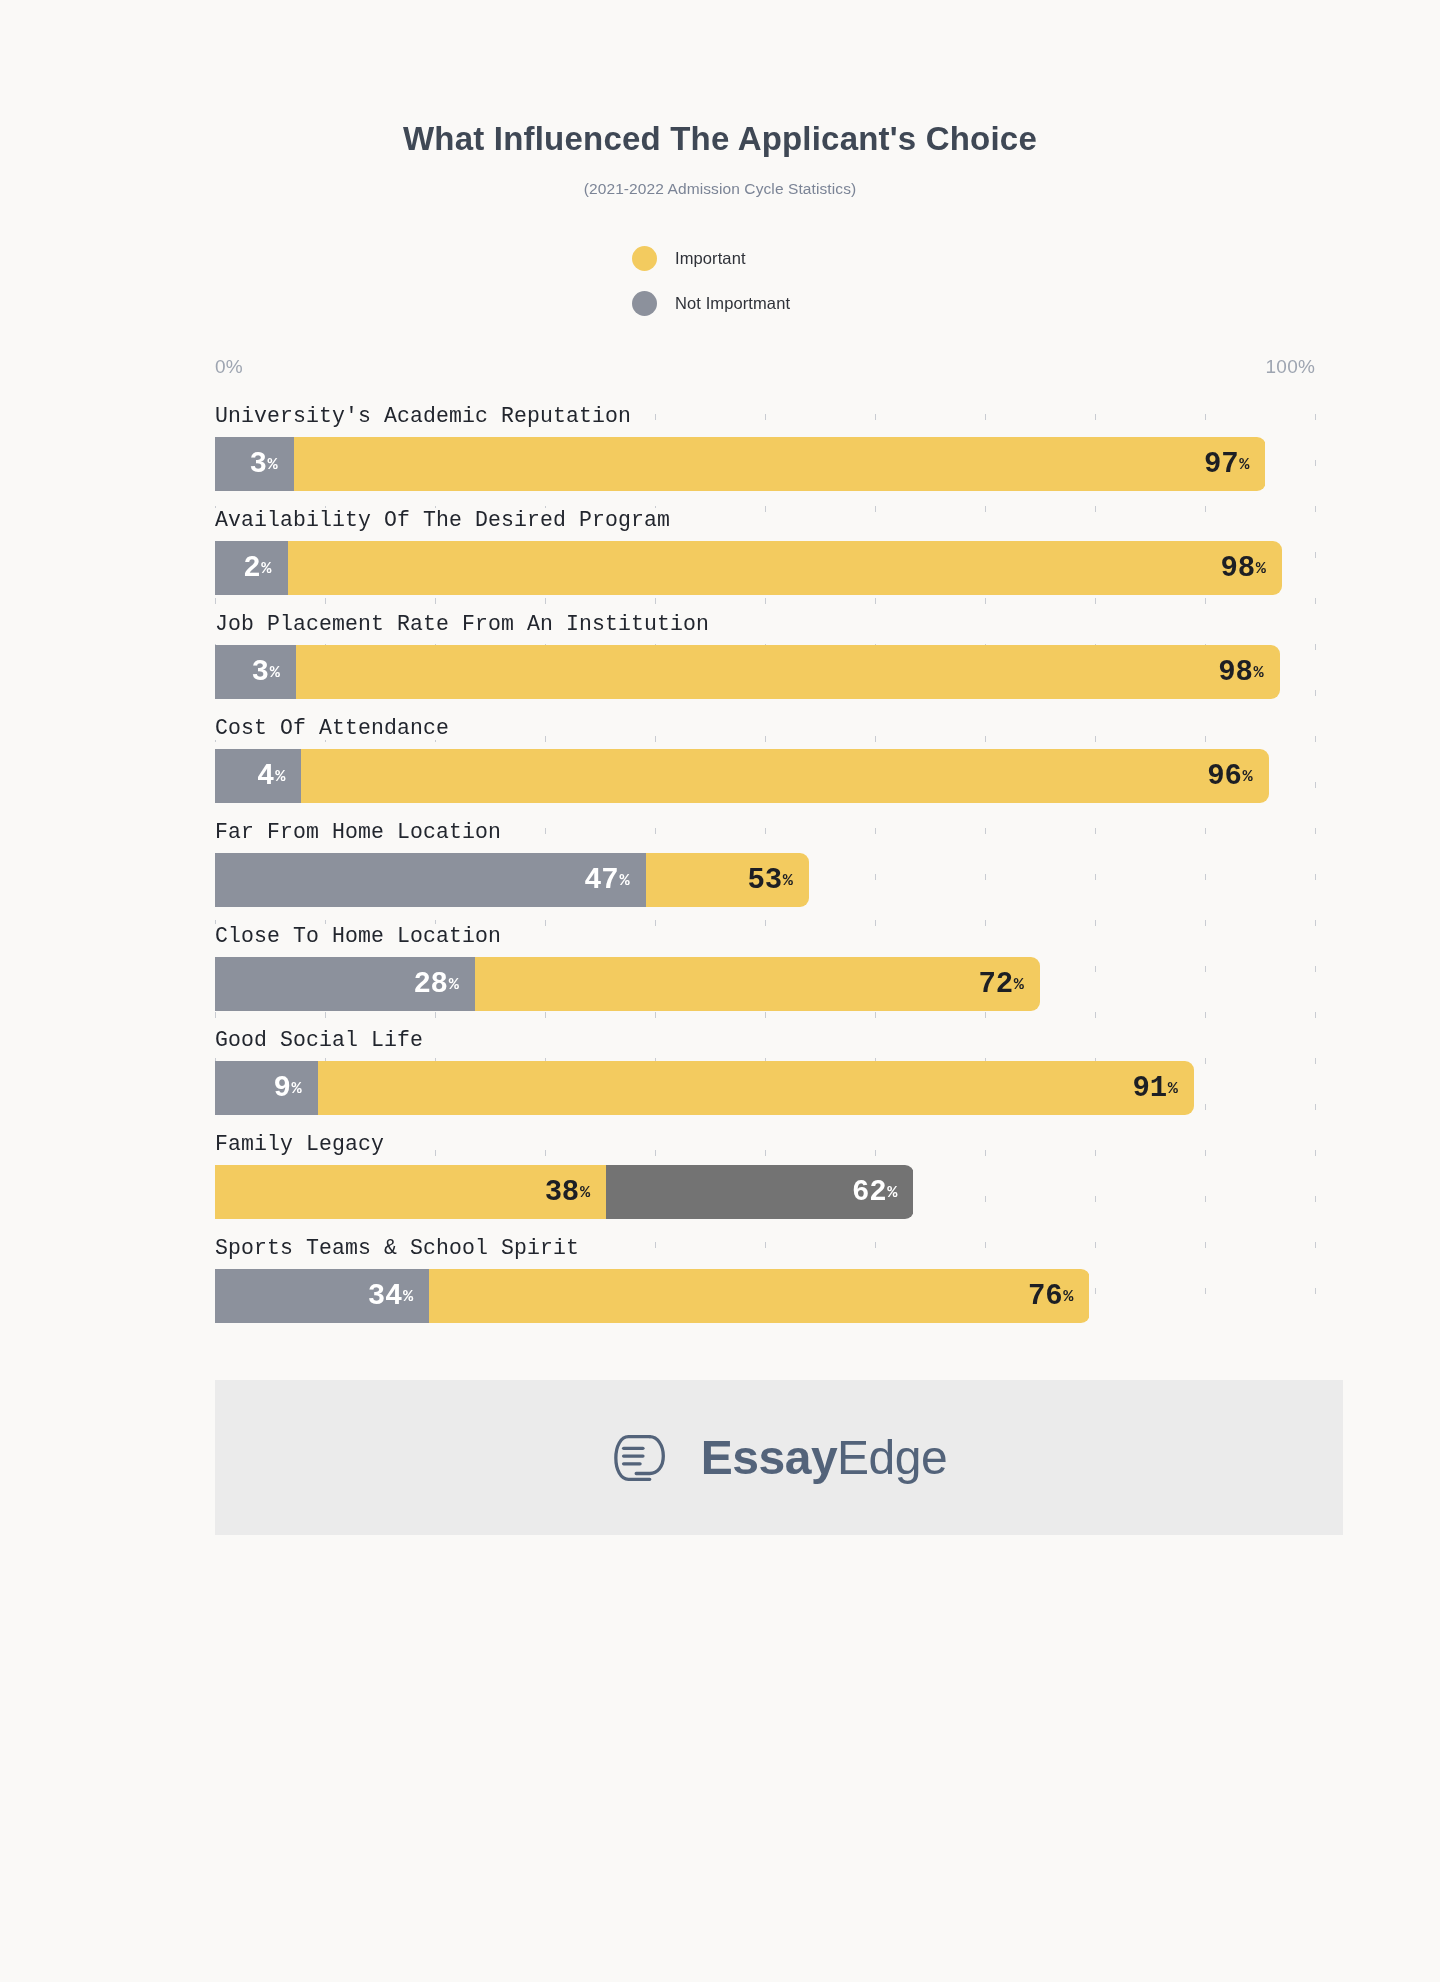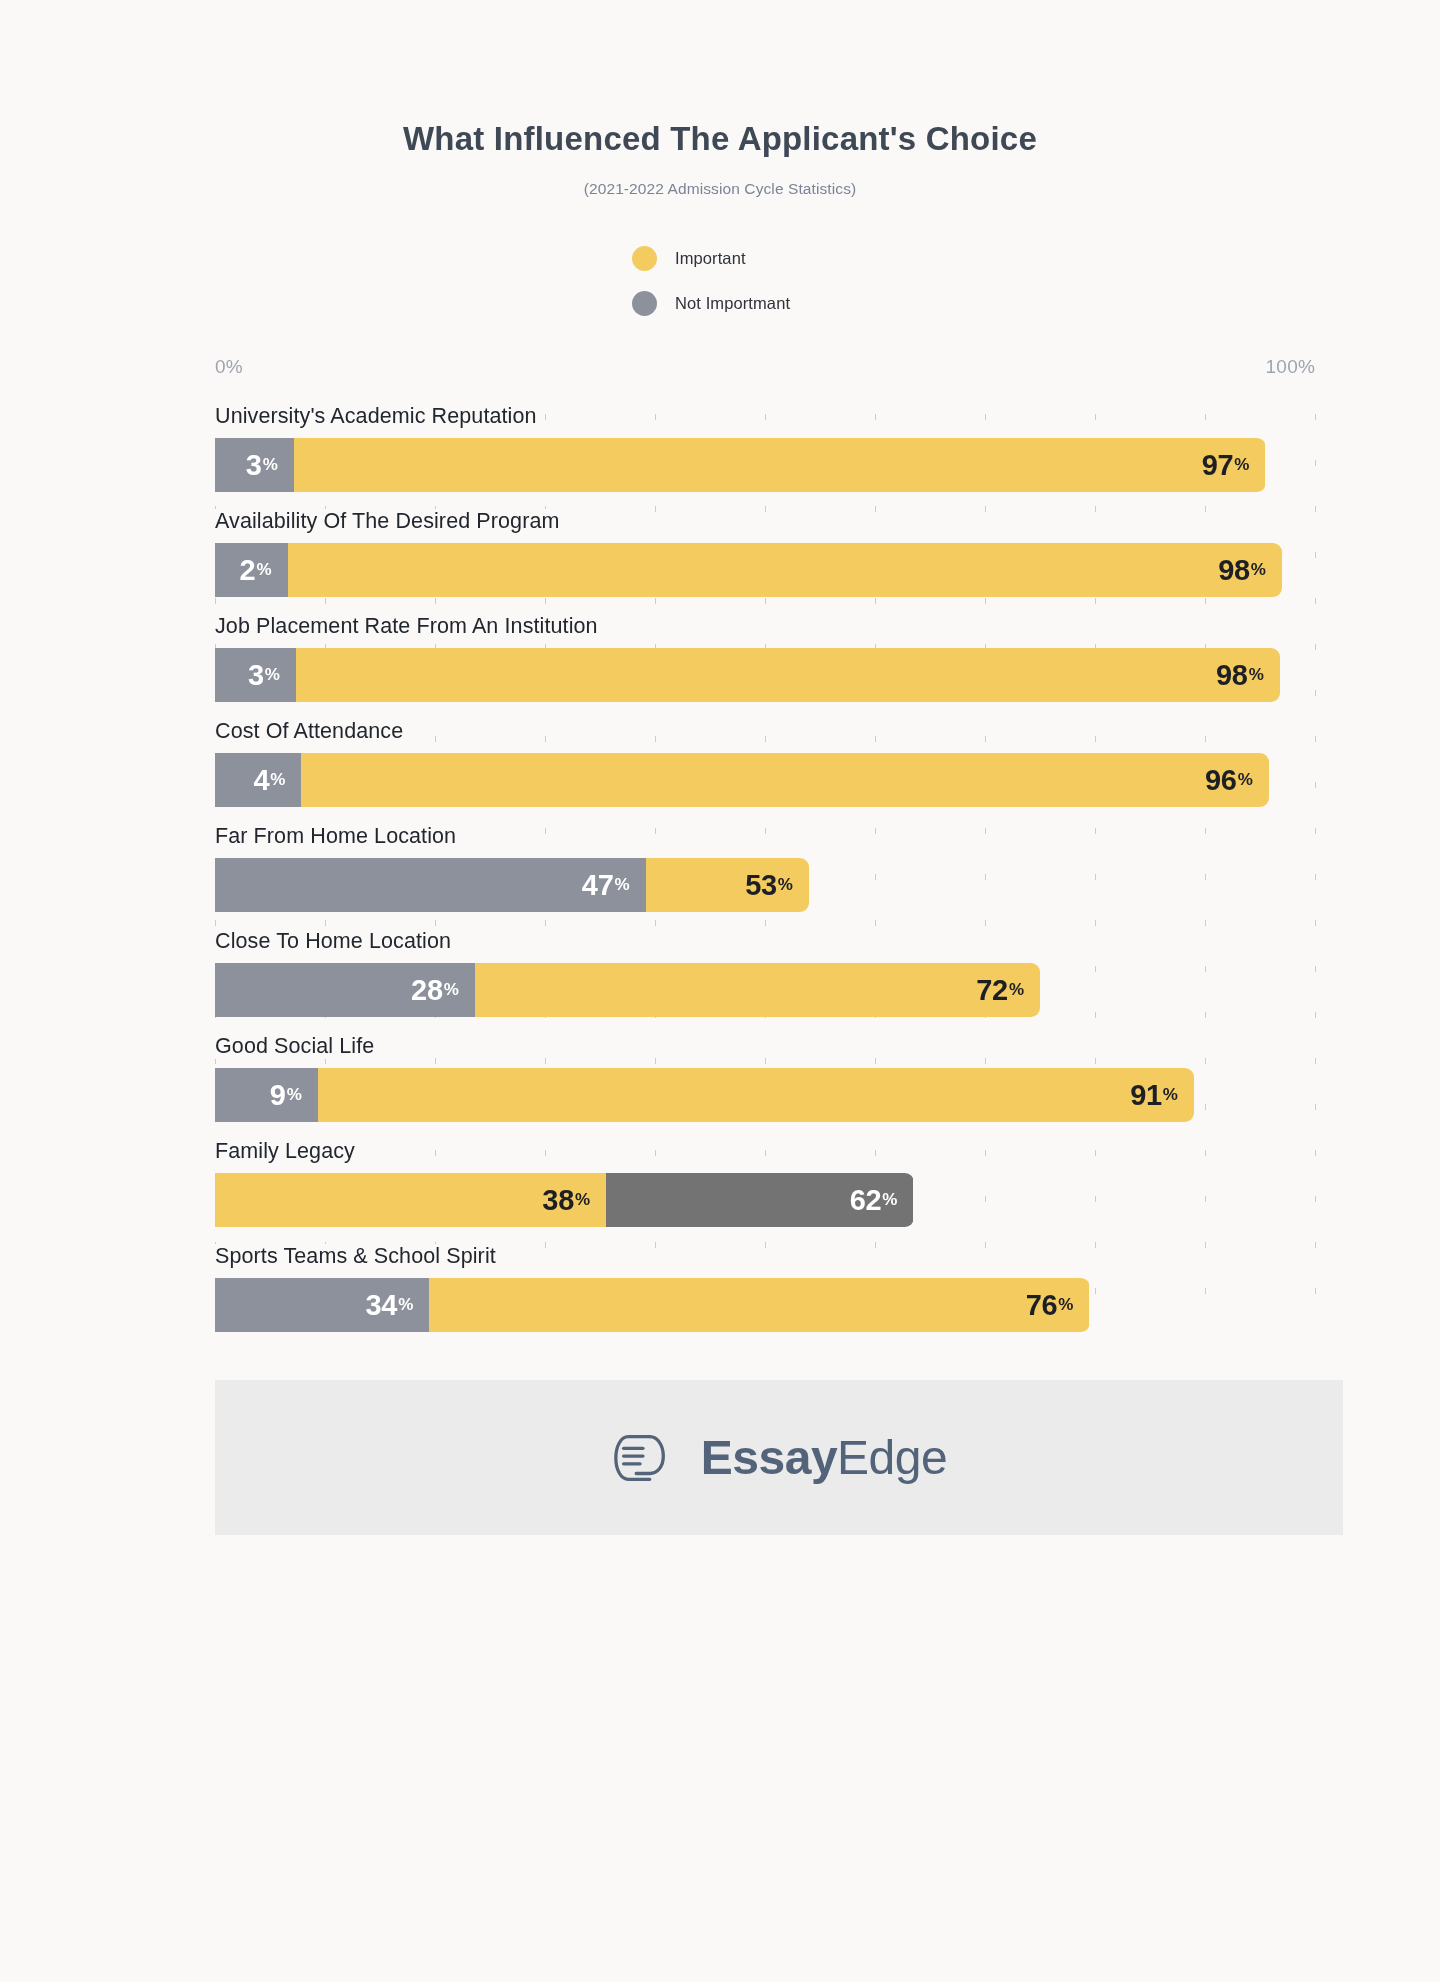--- a/index.html
+++ b/index.html
@@ -72,21 +72,21 @@
   .grid-col {
     position:absolute;
     top:0; bottom:0;
     width:1px;
     background-image:linear-gradient(to bottom,#c9ccd2 0 6px, transparent 6px 46px);
     background-size:1px 46px;
   }
 
   .rows { position:relative; z-index:1; padding-top:14px; }
 
-  .bar-row { margin-bottom:17px; }
+  .bar-row { margin-bottom:17px;font-family:Liberation Mono, monospace; }
   .bar-label {
     font-size:21.5px;
     color:#22262e;
     letter-spacing:.1px;
     margin-left:145px;
     margin-bottom:9px;
     display:inline-block;
     background:#faf9f7;
     padding-right:8px;
     position:relative;

